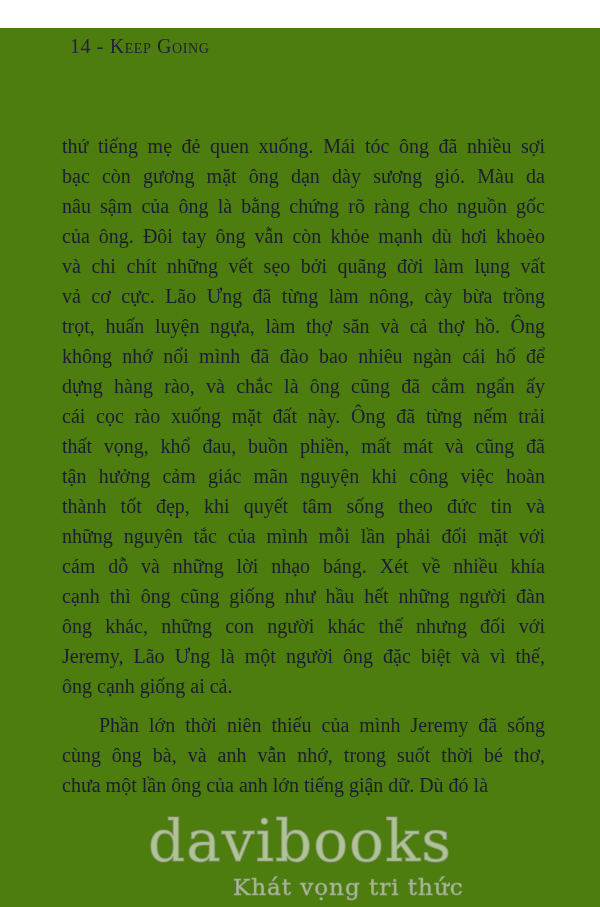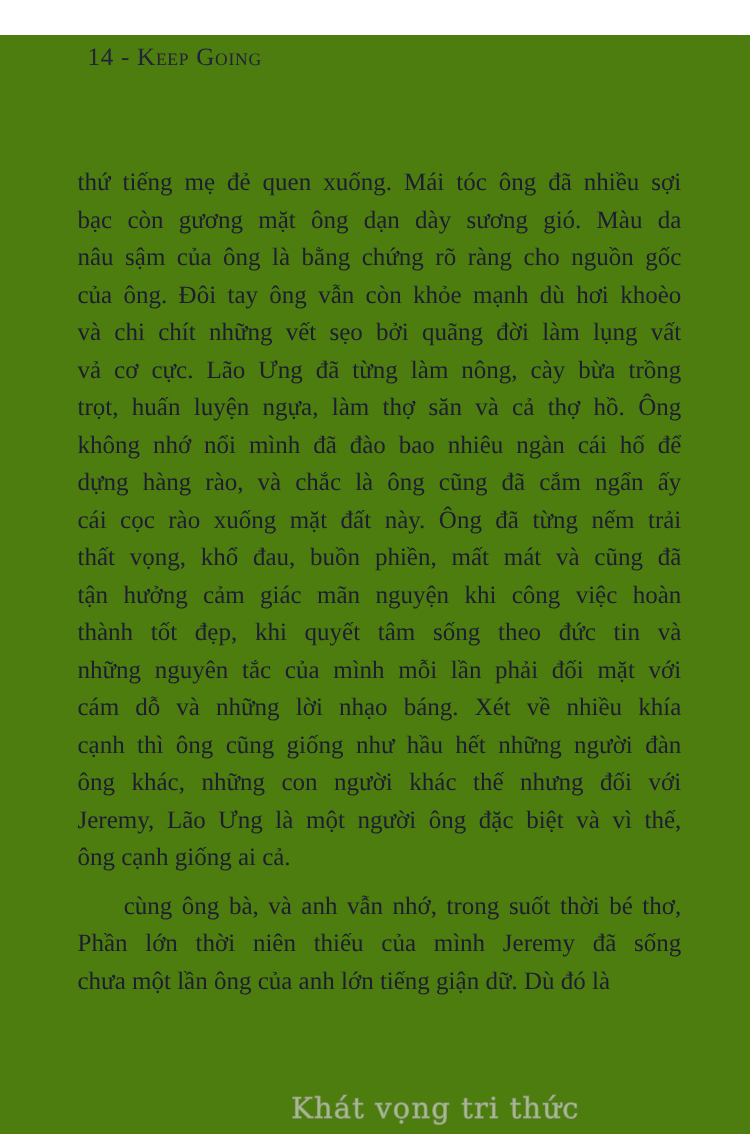--- a/index.html
+++ b/index.html
@@ -97,22 +97,23 @@
       <div class="line">những nguyên tắc của mình mỗi lần phải đối mặt với</div>
       <div class="line">cám dỗ và những lời nhạo báng. Xét về nhiều khía</div>
       <div class="line">cạnh thì ông cũng giống như hầu hết những người đàn</div>
       <div class="line">ông khác, những con người khác thế nhưng đối với</div>
       <div class="line">Jeremy, Lão Ưng là một người ông đặc biệt và vì thế,</div>
       <div class="line last">ông cạnh giống ai cả.</div>
     </div>
 
 
     <div class="para indented">
+      <div class="line">Phần lớn thời niên thiếu của mình Jeremy đã sống</div>
       <div class="line">cùng ông bà, và anh vẫn nhớ, trong suốt thời bé thơ,</div>
-      <div class="line">Phần lớn thời niên thiếu của mình Jeremy đã sống</div>
       <div class="line last">chưa một lần ông của anh lớn tiếng giận dữ. Dù đó là</div>
     </div>
 
   </div>
 
+  <div class="watermark-title">davibooks</div>
   <div class="watermark-subtitle">Khát vọng tri thức</div>
 
 </div>
 
 </body></html>

